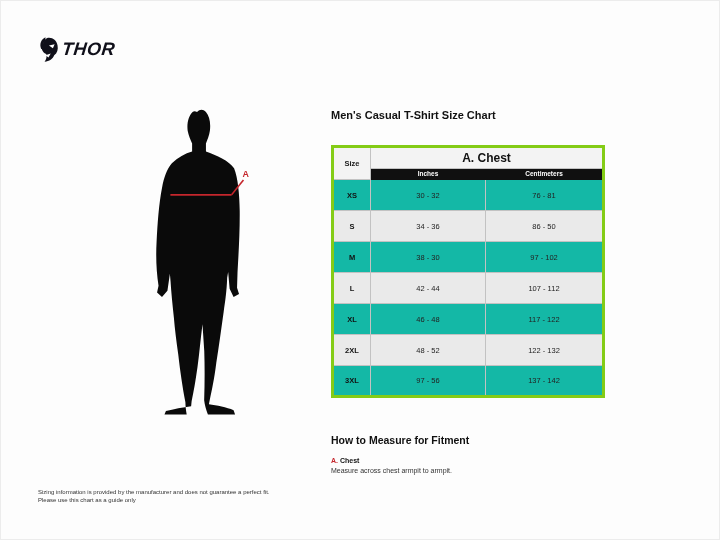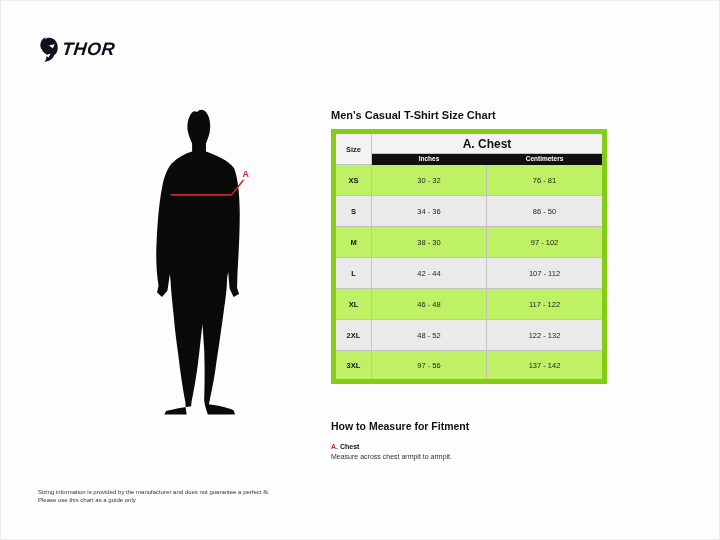--- a/index.html
+++ b/index.html
@@ -27,38 +27,38 @@
     letter-spacing:0.5px;transform:skewX(-6deg);line-height:27px;
   }
   
   .figure-wrap{position:absolute;left:141px;top:103px;}
   .red-line{stroke:var(--accent);stroke-width:1.6;fill:none;}
   .red-text{fill:var(--accent);font-family:"Liberation Sans",sans-serif;font-size:9px;font-weight:bold;}
   
   .right-col{position:absolute;left:330px;top:108px;width:271px;}
   .chart-title{font-size:11px;font-weight:bold;color:#111;line-height:13px;}
   table{
-    border-collapse:collapse;width:271px;margin-top:7px;
-    border:5px solid #84cc16;table-layout:fixed;
+    border-collapse:collapse;width:271px;margin-top:23px;
+    border:3px solid #84cc16;table-layout:fixed;
   }
   th,td{
     border:1px solid #c2c2c2;text-align:center;vertical-align:middle;
     font-family:"Liberation Sans",sans-serif;
   }
   th.size-h{
     background:var(--header-cell);font-size:7.5px;font-weight:bold;color:#1a1a1a;
   }
   th.group-h{
     background:var(--header-cell);font-size:12px;font-weight:bold;color:#111;height:22px;
   }
   th.sub-h{
     background:var(--bar);color:#fff;font-size:6.5px;font-weight:bold;height:10px;
     border-color:var(--bar);line-height:10px;
   }
-  tbody td{height:31px;font-size:7.5px;color:#222;background:#bef264;}
+  tbody td{height:31px;font-size:7.5px;color:#222;background:#14b8a6;}
   tbody td.size-col{font-weight:bold;color:#111;}
   tbody tr.alt td{background:var(--alt-row);}
   
   .measure{margin-top:36px;}
   .measure-heading{font-size:10.5px;font-weight:bold;color:#111;}
   .measure-label{margin-top:11px;font-size:7px;font-weight:bold;color:#111;}
   .measure-label .letter{color:var(--accent);}
   .measure-desc{margin-top:3px;font-size:7px;color:#333;}
   
   .disclaimer{

